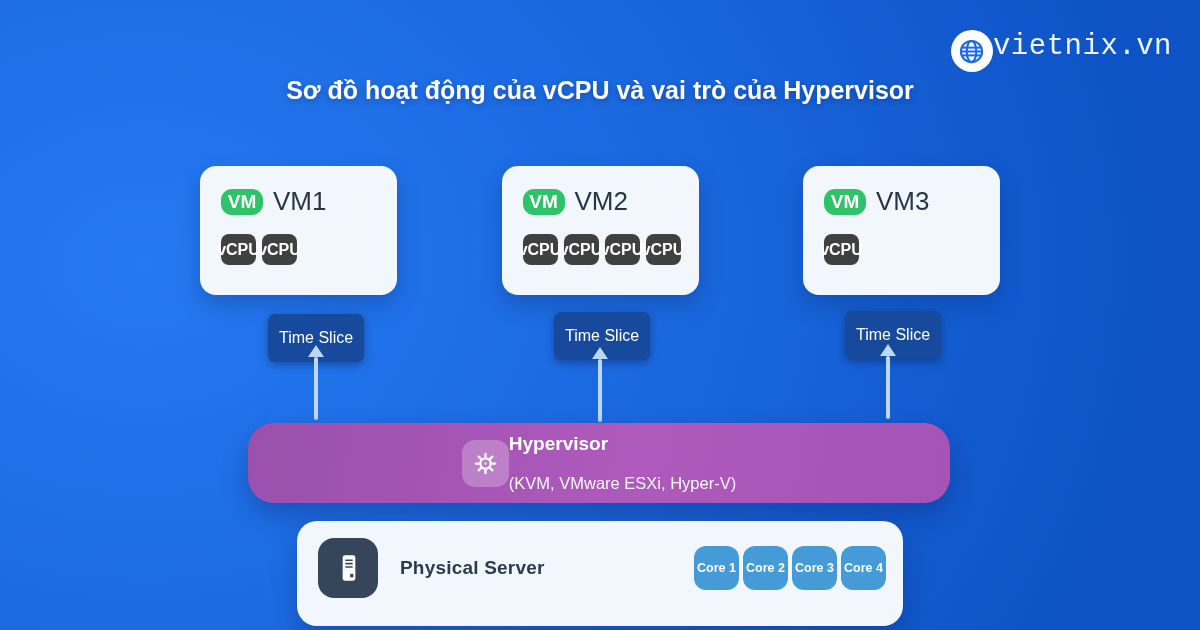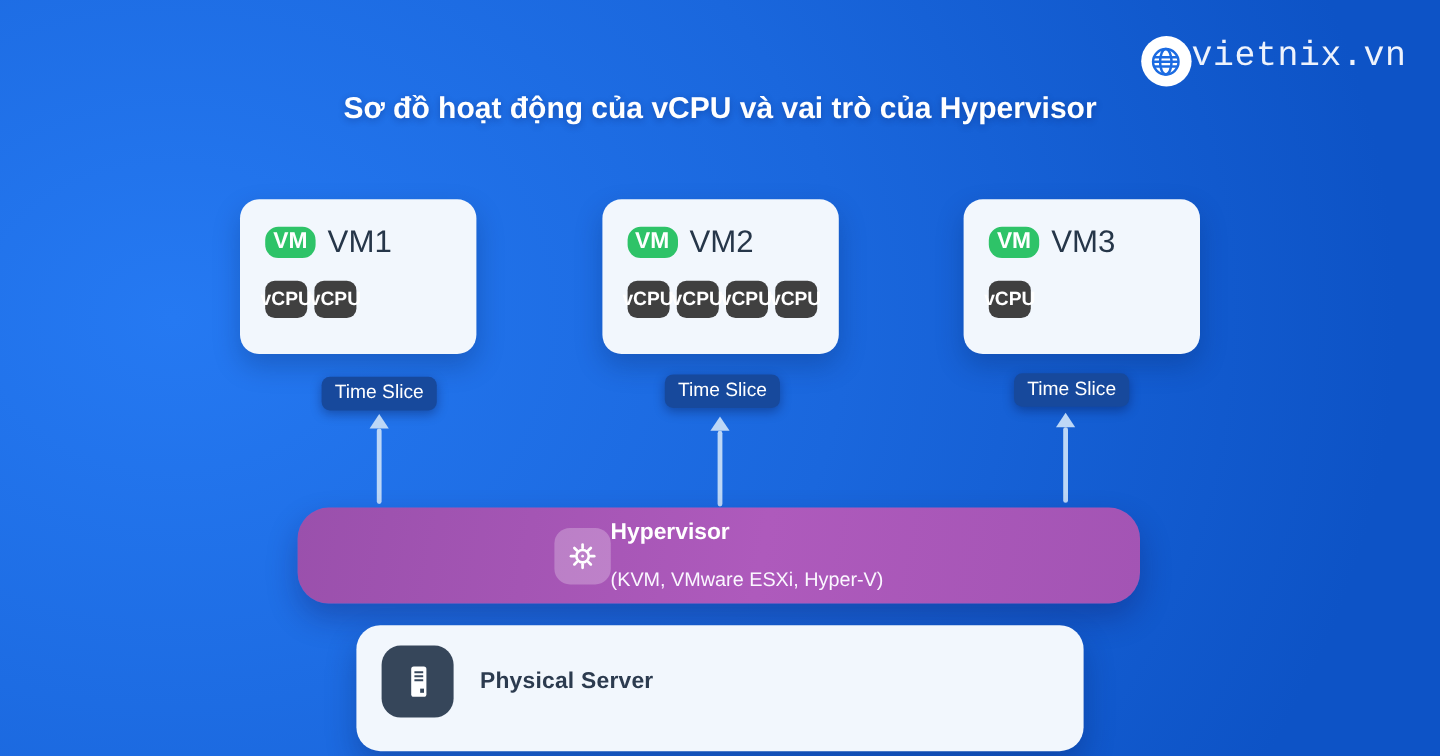--- a/index.html
+++ b/index.html
@@ -25,21 +25,21 @@
     box-shadow:0 10px 22px rgba(6,35,95,0.28);box-sizing:border-box;padding:20px 0 0 21px;}
   .vm-head{display:flex;align-items:center;gap:10px;}
   .vm-badge{width:42px;height:26px;border-radius:11px;background:#2ec368;color:#ffffff;
     display:flex;align-items:center;justify-content:center;font-size:19px;font-weight:700;}
   .vm-name{font-size:26px;font-weight:400;color:#263649;}
   .vcpu-row{display:flex;gap:6px;margin-top:17px;}
   .vcpu-chip{width:35px;height:31px;border-radius:8px;background:#404040;color:#ffffff;
     font-size:16px;font-weight:700;display:flex;align-items:center;justify-content:center;}
 
   
-  .ts{position:absolute;height:28px;display:inline-flex;align-items:center;padding:0 11px;
+  .ts{position:absolute;height:28px;display:inline-flex;align-items:center;padding:10px 11px;
     background:#17499c;color:#ffffff;font-size:16px;border-radius:7px;box-shadow:0 3px 9px rgba(0,10,50,0.35);}
   .ts1{left:268px;top:314px;} .ts2{left:554px;top:312px;} .ts3{left:845px;top:311px;}
   .arrow{position:absolute;width:16px;display:flex;flex-direction:column;align-items:center;}
   .arrow-head{width:0;height:0;border-left:8px solid transparent;border-right:8px solid transparent;
     border-bottom:12px solid #bdd7f6;}
   .arrow-line{width:4px;height:63px;background:#bdd7f6;border-radius:2px;}
   .ar1{left:308px;top:345px;} .ar2{left:592px;top:347px;} .ar3{left:880px;top:344px;}
 
   
   .hyp{position:absolute;left:248px;top:423px;width:702px;height:80px;border-radius:26px;
@@ -165,15 +165,22 @@
 
   <div class="ps">
     <span class="ps-tile">
       <svg viewBox="0 0 24 24">
         <rect x="8" y="2.5" width="9.5" height="19" rx="1.6" fill="#ffffff"></rect>
         <path d="M10 6.2 H15.5 M10 8.7 H15.5 M10 11.2 H15.5" stroke="#36465a" stroke-width="1.2"></path>
         <rect x="13.6" y="16.4" width="2.4" height="2.6" fill="#36465a"></rect>
       </svg>
     </span>
     <span class="ps-label">Physical Server</span>
+    <div class="ps-cores">
+
+    <span class="core-chip">Core 1</span>
+        <span class="core-chip">Core 2</span>
+        <span class="core-chip">Core 3</span>
+        <span class="core-chip">Core 4</span>
+      </div>
   </div>
 
 </div>
 
 </body></html>

